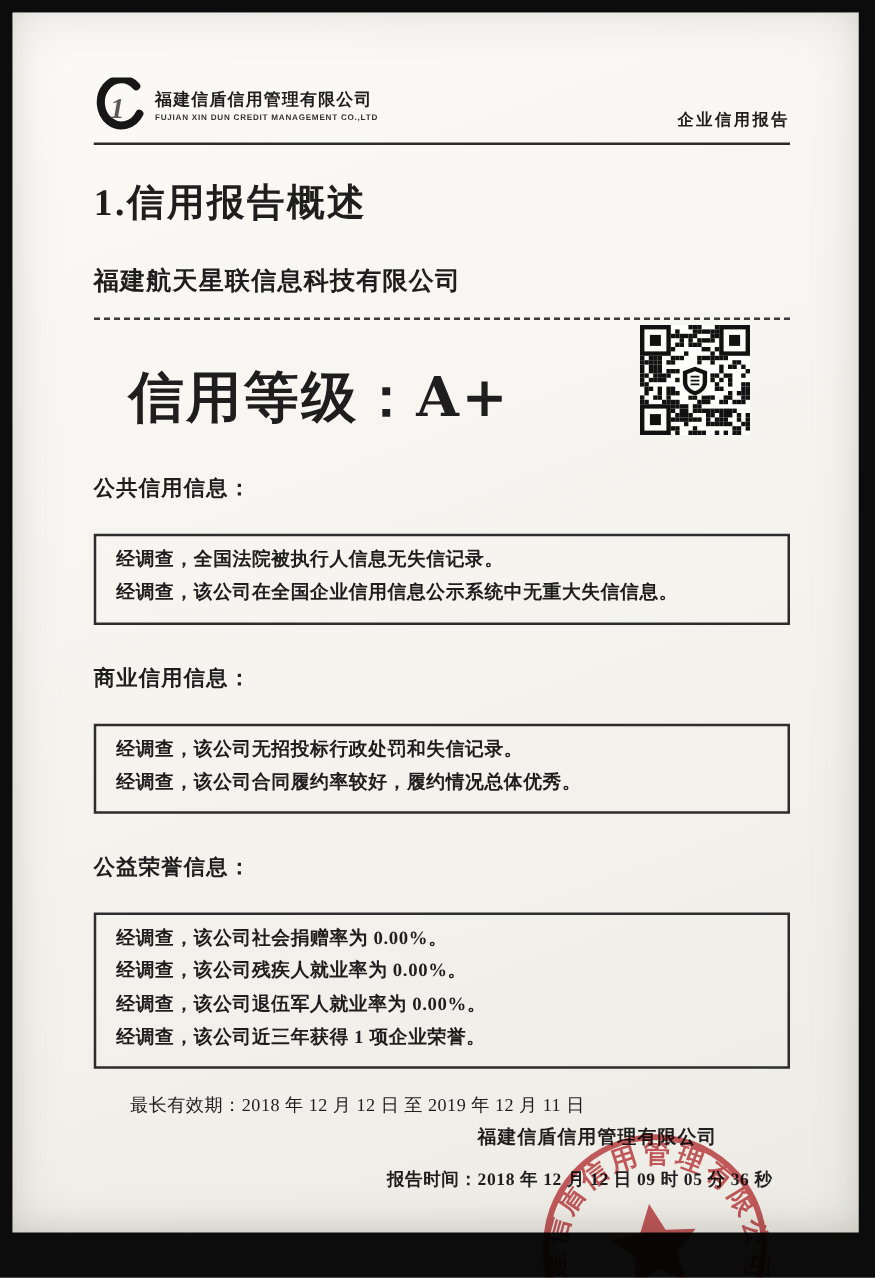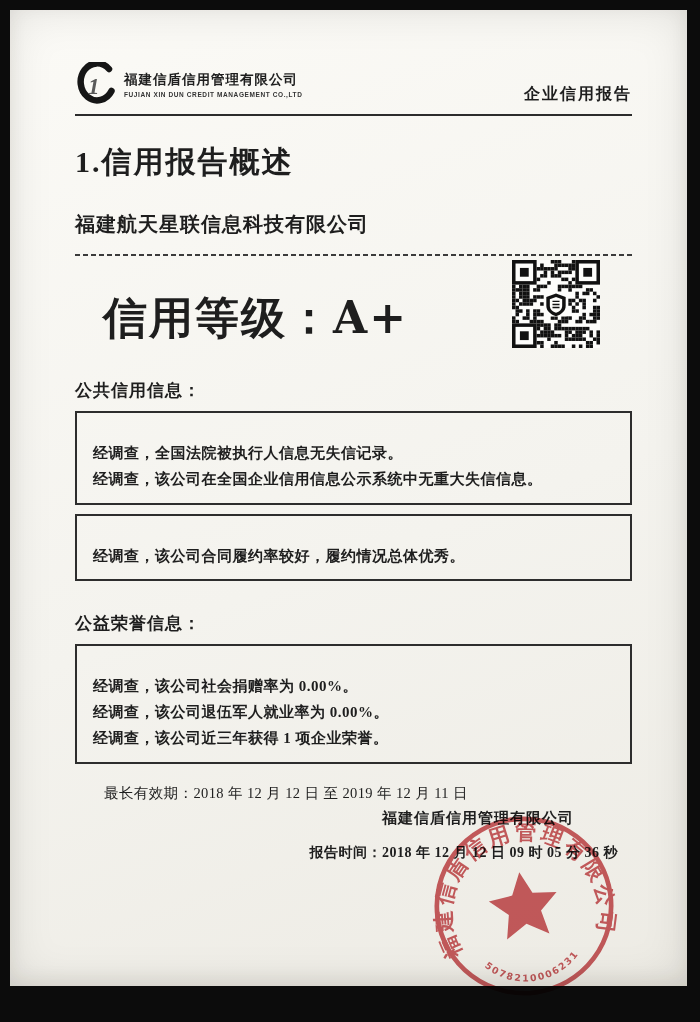--- a/index.html
+++ b/index.html
@@ -16,36 +16,36 @@
     box-shadow:inset 0 0 45px rgba(0,0,0,0.10), inset 0 -6px 18px rgba(60,50,30,0.08);
   }
   .content{position:absolute;inset:0;padding:52px 55px 0 65px;}
   
   .header{display:flex;justify-content:space-between;align-items:flex-end;
     border-bottom:2px solid #2c2c2c;padding-bottom:8px;}
   .logo{display:flex;align-items:center;gap:7px;}
   .logo-text-cn{font-size:13.5px;font-weight:bold;letter-spacing:1px;}
   .logo-text-en{font-size:6.5px;font-weight:bold;letter-spacing:0.6px;
     font-family:"Liberation Sans","DejaVu Sans",sans-serif;color:#333;margin-top:2px;}
-  .report-type{font-size:16px;font-weight:bold;letter-spacing:2px;margin-bottom:1px;}
+  .report-type{font-size:13px;font-weight:bold;letter-spacing:2px;margin-bottom:1px;}
   
   .doc-title{text-align:left;font-size:30px;font-weight:bold;margin-top:26px;letter-spacing:2px;}
   
   .subject-company{font-size:20px;font-weight:bold;margin-top:28px;letter-spacing:1px;}
   .dashed-line{height:2px;margin-top:16px;
     background-image:repeating-linear-gradient(90deg,#3b3b3b 0 5px,transparent 5px 8px);}
   
   .rating-row{display:flex;justify-content:space-between;align-items:flex-end;margin-top:4px;}
   .rating-text{font-size:44px;font-weight:bold;letter-spacing:2px;padding-left:28px;}
   .rating-grade{font-family:"DejaVu Serif","Liberation Serif",serif;font-weight:600;}
   .qr{width:88px;height:88px;margin-right:32px;}
   
   .section{margin-top:0;}
   .section-heading{font-size:17px;font-weight:bold;letter-spacing:1px;margin-top:31px;}
-  .section-box{border:2px solid #2d2d2d;margin-top:9px;padding:27px 16px 10px 16px;}
+  .section-box{border:2px solid #2d2d2d;margin-top:25px;padding:6px 16px 10px 16px;}
   .section-box .line{font-size:15px;font-weight:600;line-height:1.75;letter-spacing:0.5px;}
   
   .footer-block{position:relative;margin-top:20px;}
   .legal-para{font-size:14.5px;font-weight:600;line-height:1.55;text-indent:2em;letter-spacing:0.4px;}
   .validity-line,.signer-line{font-size:14.5px;font-weight:400;margin-left:2em;margin-top:4px;letter-spacing:0.4px;}
   .signer-line{position:relative;height:64px;margin-top:6px;}
   .signature-svg{position:absolute;left:148px;top:-12px;width:150px;height:80px;}
   .issuer-line{text-align:right;padding-right:58px;font-size:15px;font-weight:600;margin-top:6px;letter-spacing:1px;}
   .report-time-line{text-align:right;padding-right:14px;font-size:14px;font-weight:600;margin-top:16px;letter-spacing:0.5px;}
   .stamp{position:absolute;right:14px;top:28px;width:188px;height:188px;
@@ -322,29 +322,32 @@
 
     <div class="section">
       <div class="section-heading">公共信用信息：</div>
       <div class="section-box">
         <div class="line">经调查，全国法院被执行人信息无失信记录。</div>
         <div class="line">经调查，该公司在全国企业信用信息公示系统中无重大失信信息。</div>
       </div>
     </div>
 
     <div class="section">
+      <div class="section-heading">商业信用信息：</div>
       <div class="section-box">
+        <div class="line">经调查，该公司无招投标行政处罚和失信记录。</div>
         <div class="line">经调查，该公司合同履约率较好，履约情况总体优秀。</div>
       </div>
     </div>
 
     <div class="section">
       <div class="section-heading">公益荣誉信息：</div>
       <div class="section-box">
         <div class="line">经调查，该公司社会捐赠率为 0.00%。</div>
+        <div class="line">经调查，该公司残疾人就业率为 0.00%。</div>
         <div class="line">经调查，该公司退伍军人就业率为 0.00%。</div>
         <div class="line">经调查，该公司近三年获得 1 项企业荣誉。</div>
       </div>
     </div>
 
     <div class="footer-block">
       <div class="validity-line"><span>最长有效期：</span><span>2018 年 12 月 12 日  至  2019 年 12 月 11 日</span></div>
       <div class="issuer-line">福建信盾信用管理有限公司</div>
       <div class="report-time-line"><span>报告时间：</span><span>2018 年 12 月 12 日 09 时 05 分 36 秒</span></div>
 

